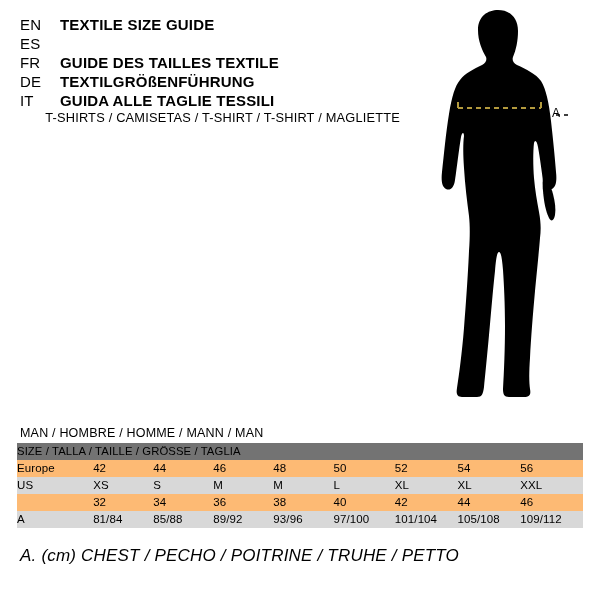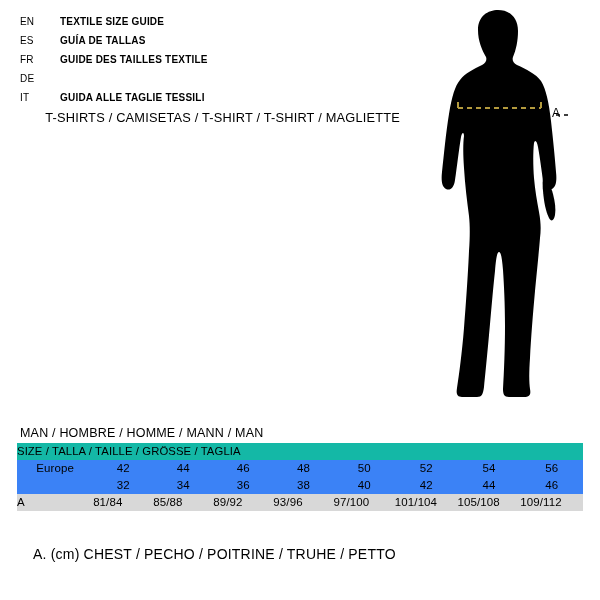--- a/index.html
+++ b/index.html
@@ -25,21 +25,21 @@
   .lang-block {
     position: absolute;
     left: 20px;
     top: 16px;
     width: 340px;
   }
   .lang-row {
     display: flex;
     align-items: baseline;
     height: 19px;
-    font-size: 10px;
+    font-size: 15px;
     letter-spacing: 0.2px;
   }
   .lang-code {
     width: 40px;
     flex: 0 0 40px;
   }
   .lang-text {
     flex: 1 1 auto;
     font-weight: bold;
   }
@@ -93,61 +93,61 @@
     border-collapse: collapse;
     font-size: 11.5px;
   }
   table.sizes td {
     padding: 0;
     height: 17px;
     line-height: 17px;
     letter-spacing: 0.1px;
   }
   table.sizes tr.head td {
-    background: #14b8a6;
+    background: #737373;
     font-size: 11.3px;
   }
   table.sizes tr.shade td {
     background: #d8d8d8;
   }
   table.sizes tr.plain td {
-    background: #3b82f6;
-    text-align: center;
+    background: #fdba74;
   }
   td.c0 { width: 86px; padding-left: 4px; }
   td.cx { width: 68px; margin-left: 28px; }
 
   .footnote {
     position: absolute;
-    left: 33px;
+    left: 20px;
     top: 546px;
-    font-size: 14px;
-    letter-spacing: 0.2px;
+    font-size: 17px;
+    letter-spacing: 0.2px;
+    font-style: italic;
   }
 </style>
 </head>
 <body>
 
 <div class="page">
 
   <div class="lang-block">
     <div class="lang-row">
       <span class="lang-code">EN</span>
       <span class="lang-text">TEXTILE SIZE GUIDE</span>
     </div>
     <div class="lang-row">
       <span class="lang-code">ES</span>
-      <span class="lang-text">GUÍA DE TALLAS</span>
     </div>
     <div class="lang-row">
       <span class="lang-code">FR</span>
       <span class="lang-text">GUIDE DES TAILLES TEXTILE</span>
     </div>
     <div class="lang-row">
       <span class="lang-code">DE</span>
+      <span class="lang-text">TEXTILGRÖßENFÜHRUNG</span>
     </div>
     <div class="lang-row">
       <span class="lang-code">IT</span>
       <span class="lang-text">GUIDA ALLE TAGLIE TESSILI</span>
     </div>
   </div>
 
   <div class="cat-block">
     <div class="cat-row">T-SHIRTS / CAMISETAS / T-SHIRT / T-SHIRT / MAGLIETTE</div>
   </div>
@@ -229,20 +229,31 @@
         <td class="c0">Europe</td>
         <td class="cx">42</td>
         <td class="cx">44</td>
         <td class="cx">46</td>
         <td class="cx">48</td>
         <td class="cx">50</td>
         <td class="cx">52</td>
         <td class="cx">54</td>
         <td class="cx">56</td>
       </tr>
+      <tr class="shade">
+        <td class="c0">US</td>
+        <td class="cx">XS</td>
+        <td class="cx">S</td>
+        <td class="cx">M</td>
+        <td class="cx">M</td>
+        <td class="cx">L</td>
+        <td class="cx">XL</td>
+        <td class="cx">XL</td>
+        <td class="cx">XXL</td>
+      </tr>
       <tr class="plain">
         <td class="c0"></td>
         <td class="cx">32</td>
         <td class="cx">34</td>
         <td class="cx">36</td>
         <td class="cx">38</td>
         <td class="cx">40</td>
         <td class="cx">42</td>
         <td class="cx">44</td>
         <td class="cx">46</td>

